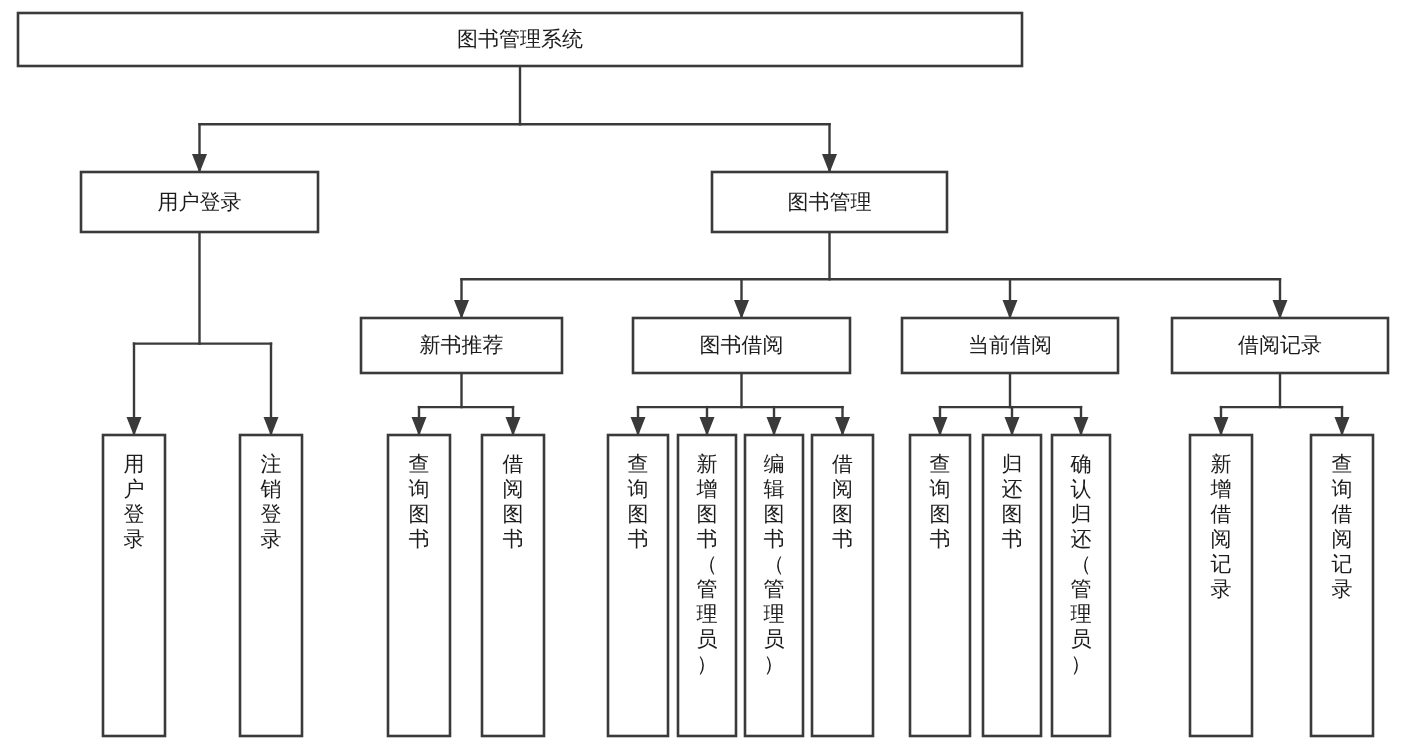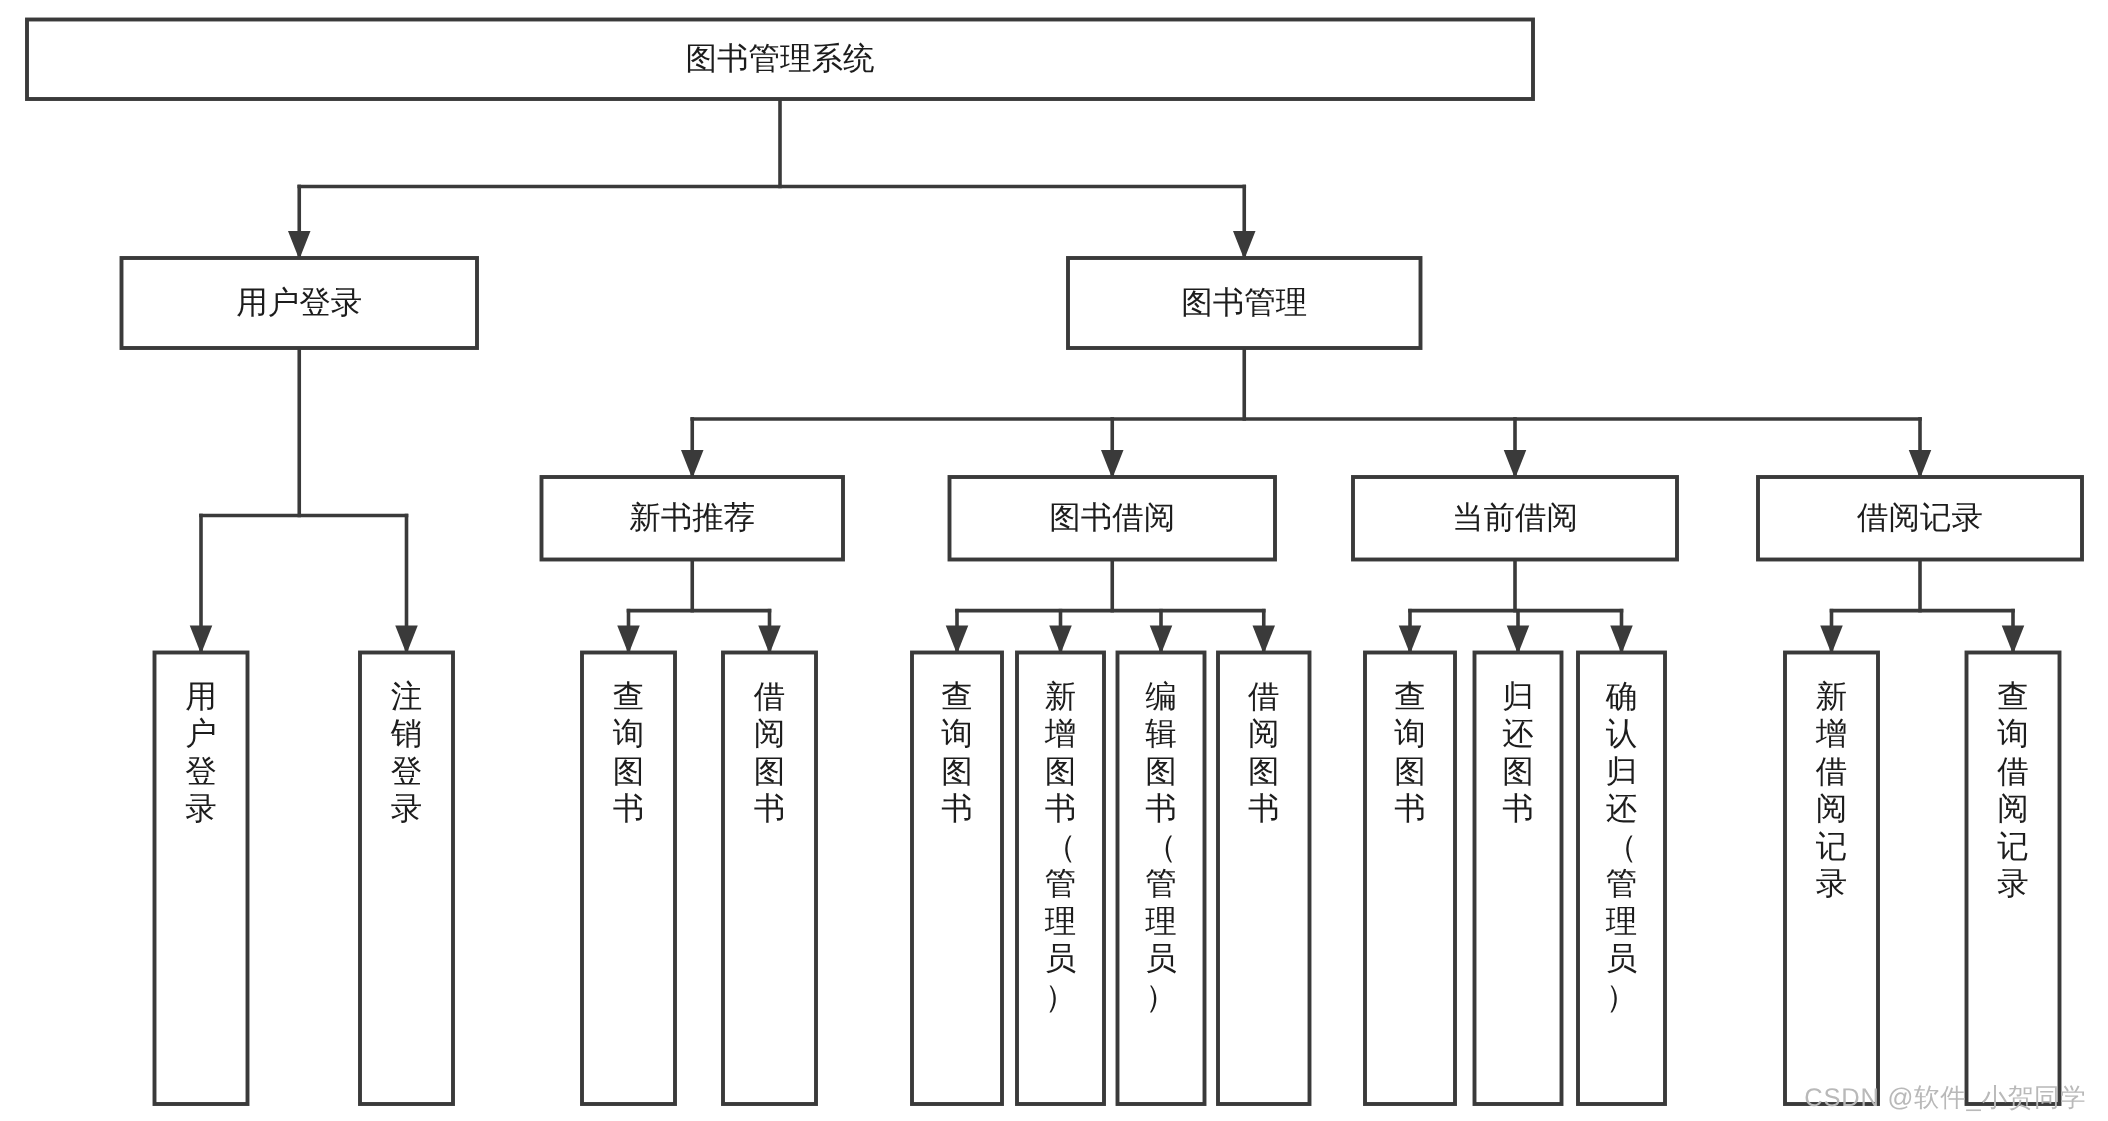--- a/index.html
+++ b/index.html
@@ -202,14 +202,13 @@
         <g>
           <rect x="1190" y="435" width="62" height="301" class="node-rect"></rect>
           <text x="1221" y="471" class="node-label-vert"><tspan x="1221" dy="0">新</tspan><tspan x="1221" dy="25">增</tspan><tspan x="1221" dy="25">借</tspan><tspan x="1221" dy="25">阅</tspan><tspan x="1221" dy="25">记</tspan><tspan x="1221" dy="25">录</tspan></text>
         </g>
         <g>
           <rect x="1311" y="435" width="62" height="301" class="node-rect"></rect>
           <text x="1342" y="471" class="node-label-vert"><tspan x="1342" dy="0">查</tspan><tspan x="1342" dy="25">询</tspan><tspan x="1342" dy="25">借</tspan><tspan x="1342" dy="25">阅</tspan><tspan x="1342" dy="25">记</tspan><tspan x="1342" dy="25">录</tspan></text>
         </g>
       </g>
   </svg>
-  <div class="watermark">CSDN @软件_小贺同学</div>
 </div>
 
 </body></html>

